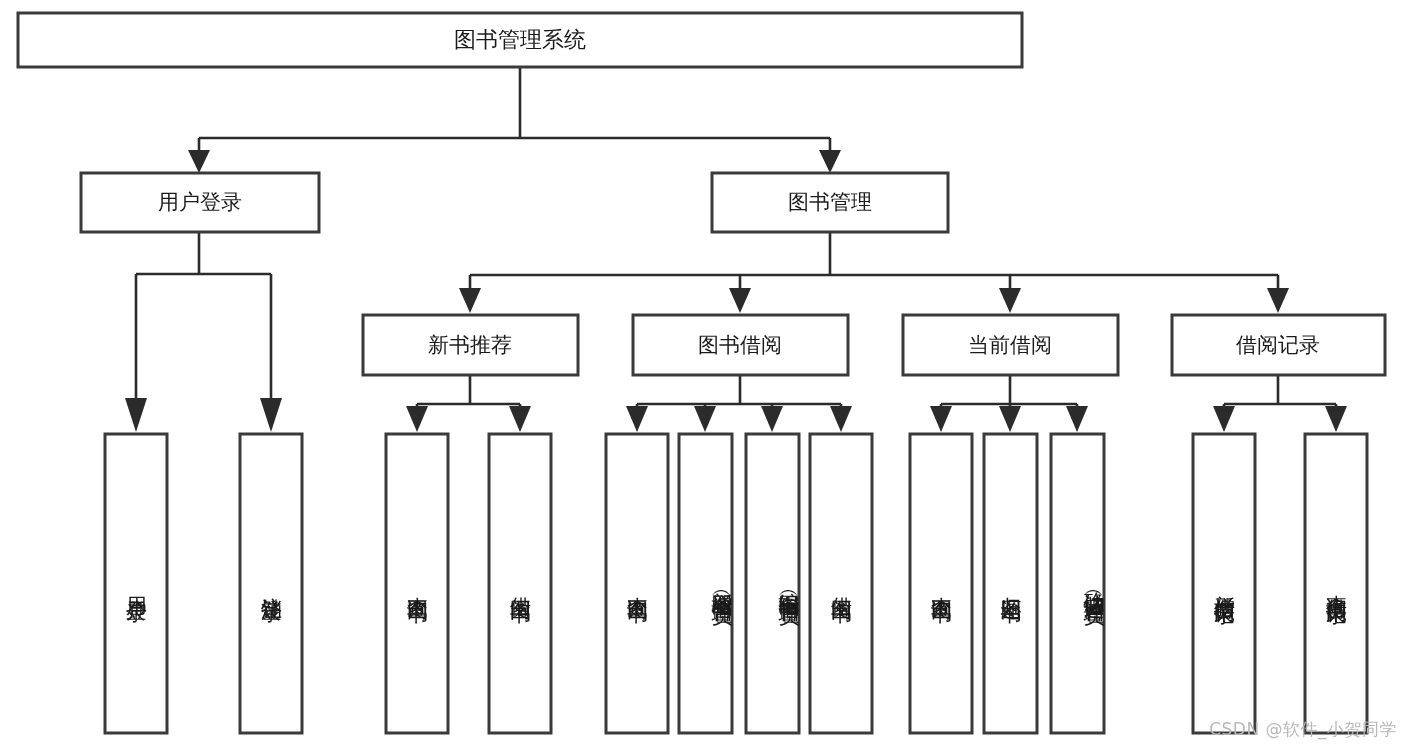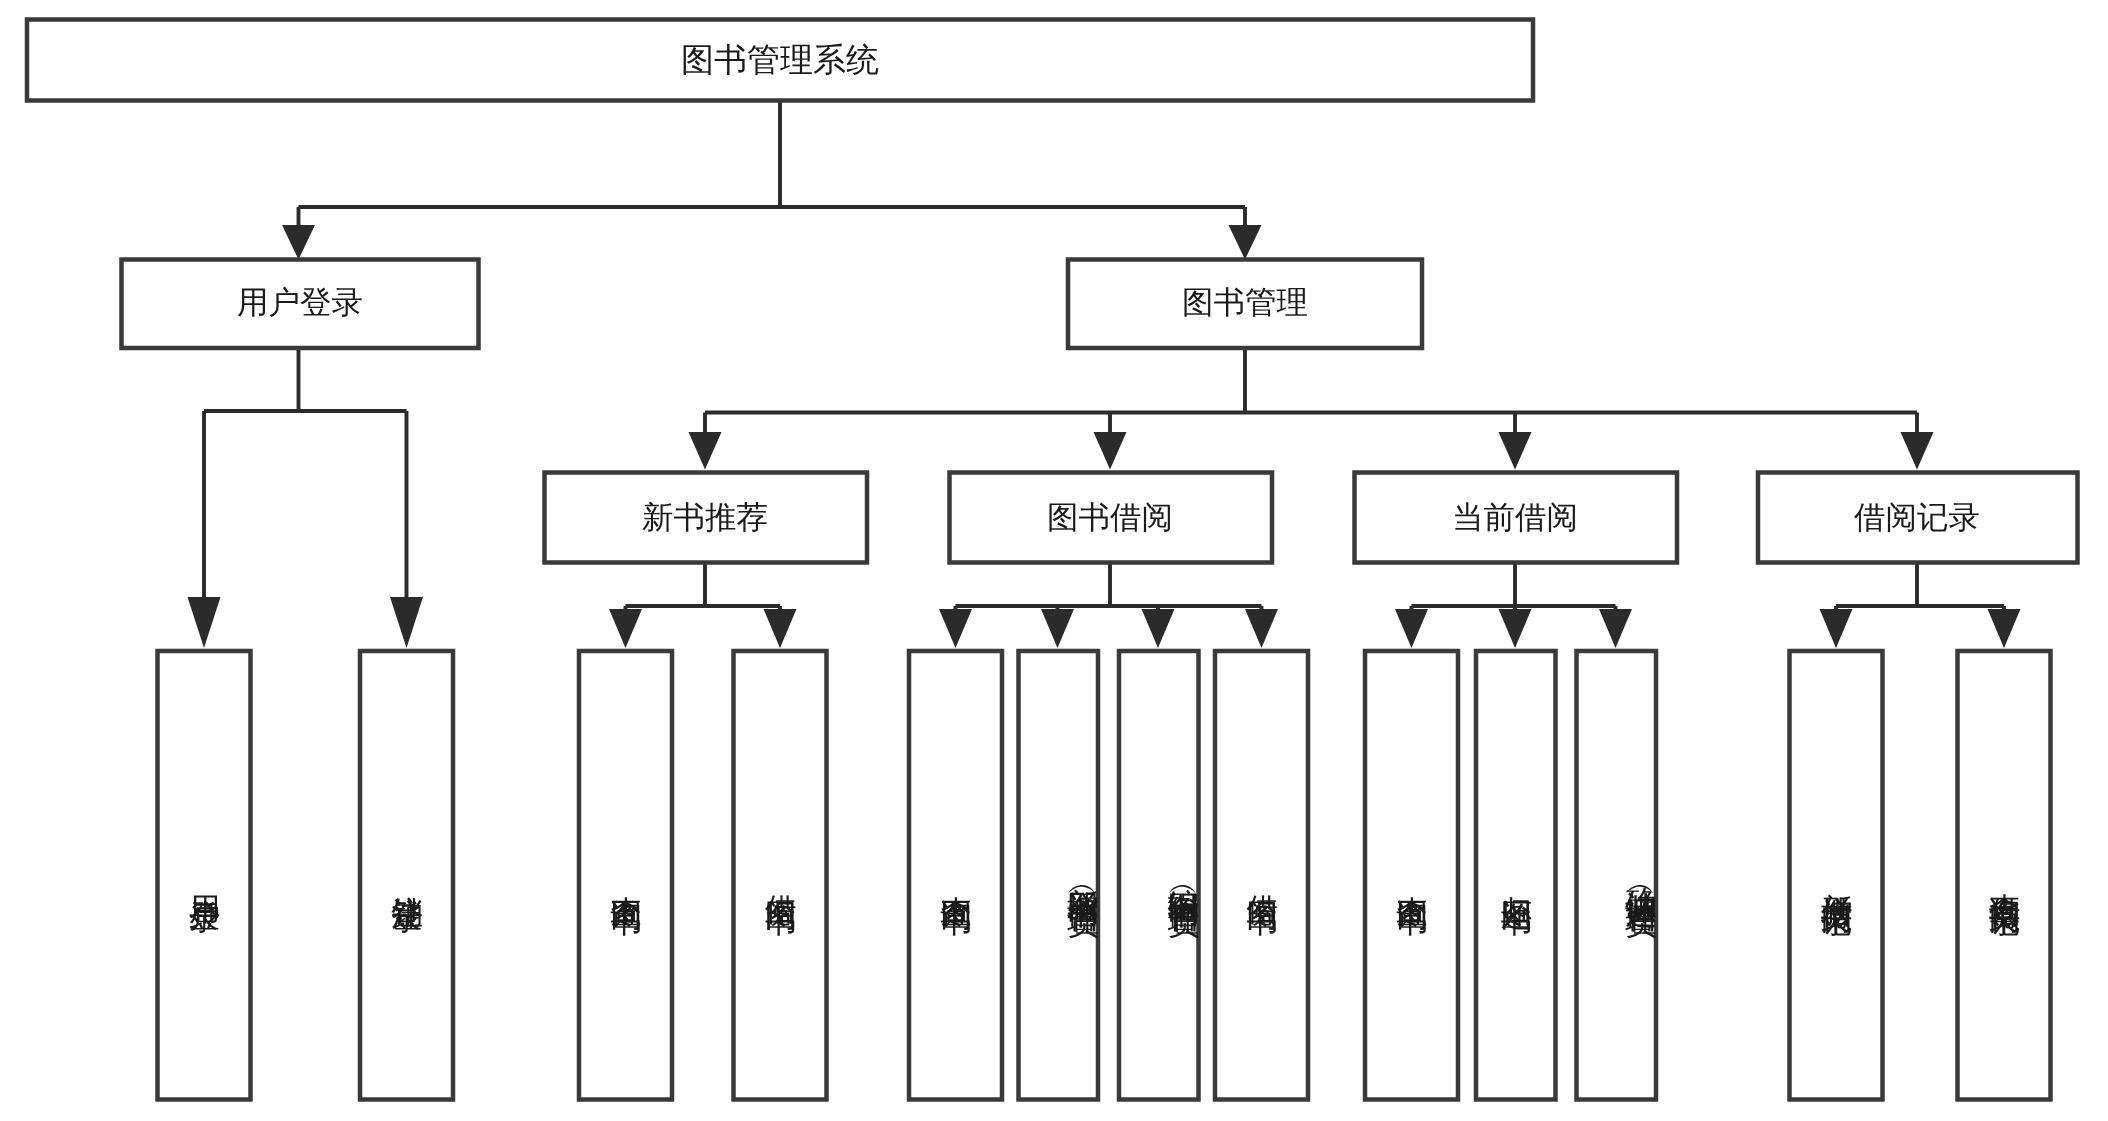--- a/index.html
+++ b/index.html
@@ -207,13 +207,14 @@
   <div class="leaf-text" style="left:746px; top:440px; width:53px; height:287px; align-items:flex-start;">编辑图书（管理员）</div>
   <div class="leaf-text" style="left:810px; top:434px; width:62px; height:299px;">借阅图书</div>
 
   <div class="leaf-text" style="left:910px; top:434px; width:62px; height:299px;">查询图书</div>
   <div class="leaf-text" style="left:984px; top:434px; width:53px; height:299px;">归还图书</div>
   <div class="leaf-text" style="left:1051px; top:440px; width:53px; height:287px; align-items:flex-start;">确认归还（管理员）</div>
 
   <div class="leaf-text" style="left:1193px; top:434px; width:62px; height:299px;">新增借阅记录</div>
   <div class="leaf-text" style="left:1305px; top:434px; width:62px; height:299px;">查询借阅记录</div>
 
+  <div class="watermark">CSDN @软件_小贺同学</div>
 </div>
 
 </body></html>

